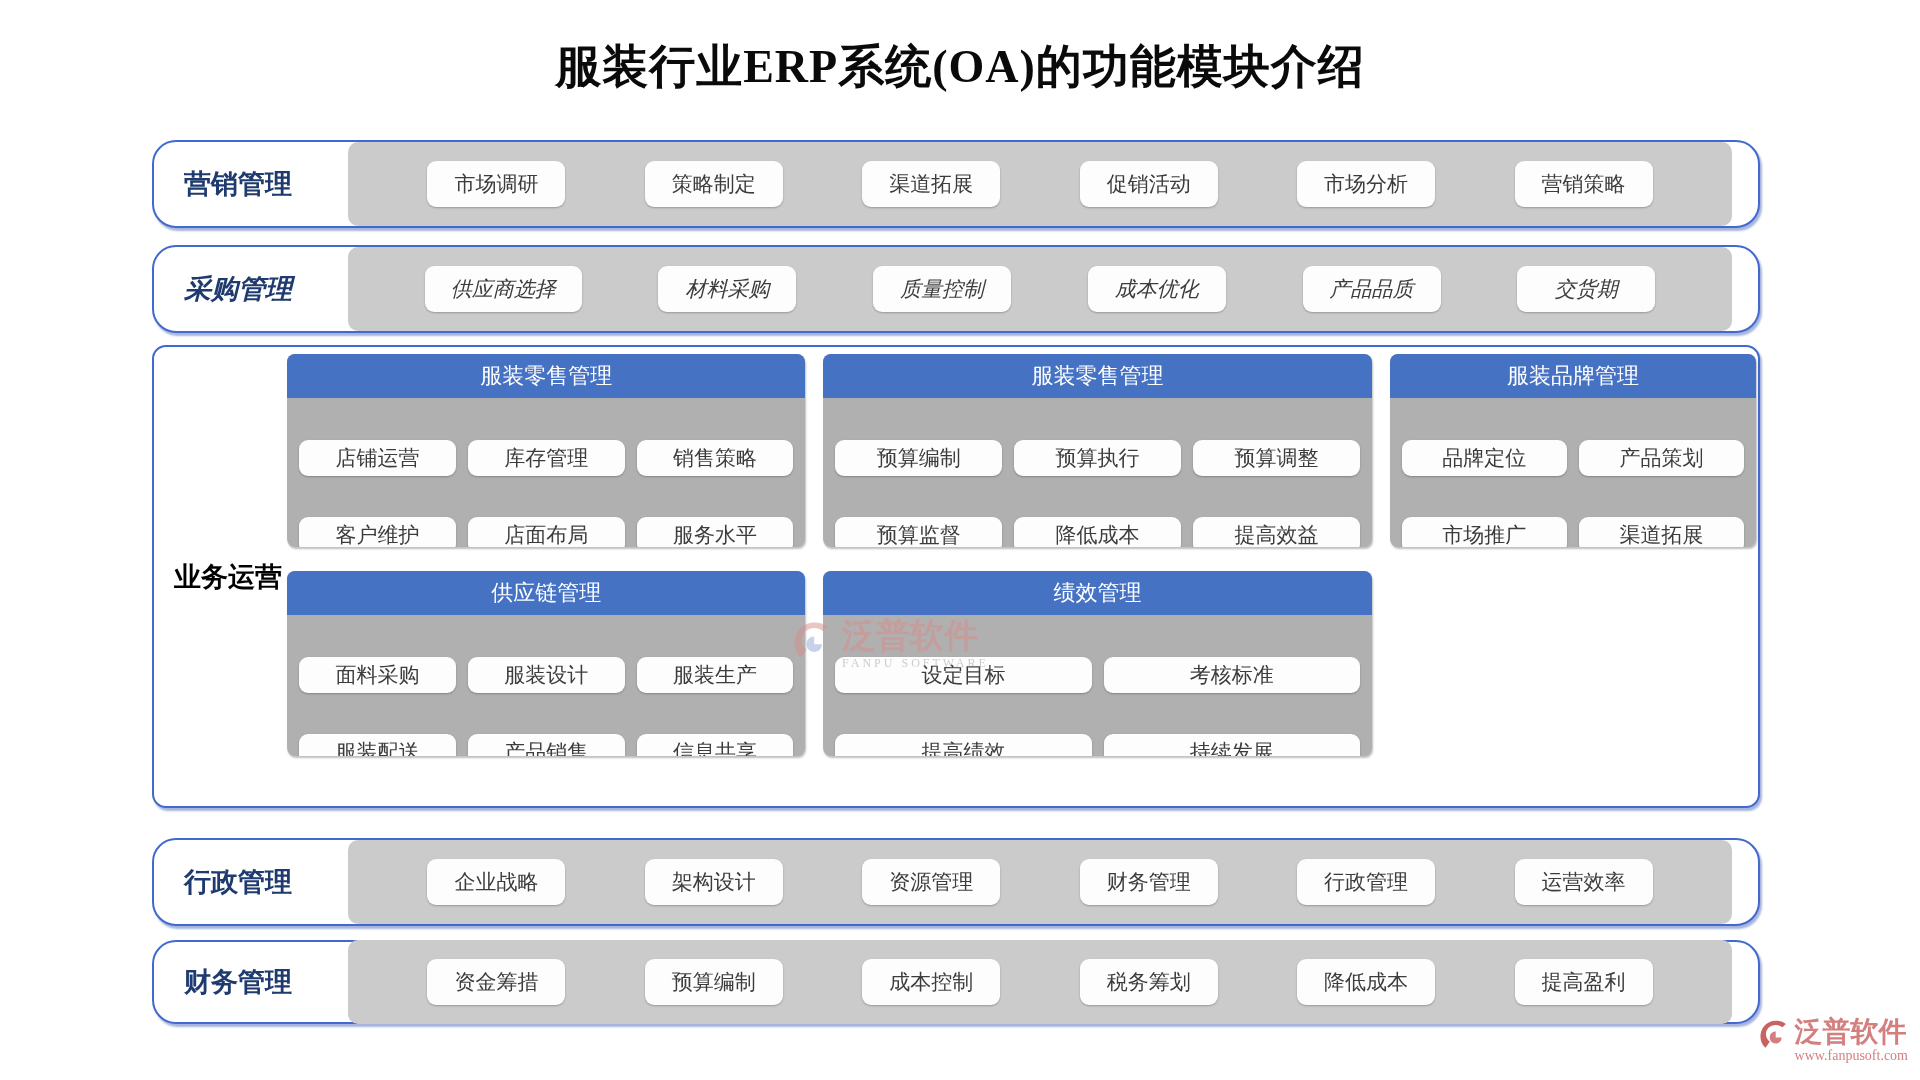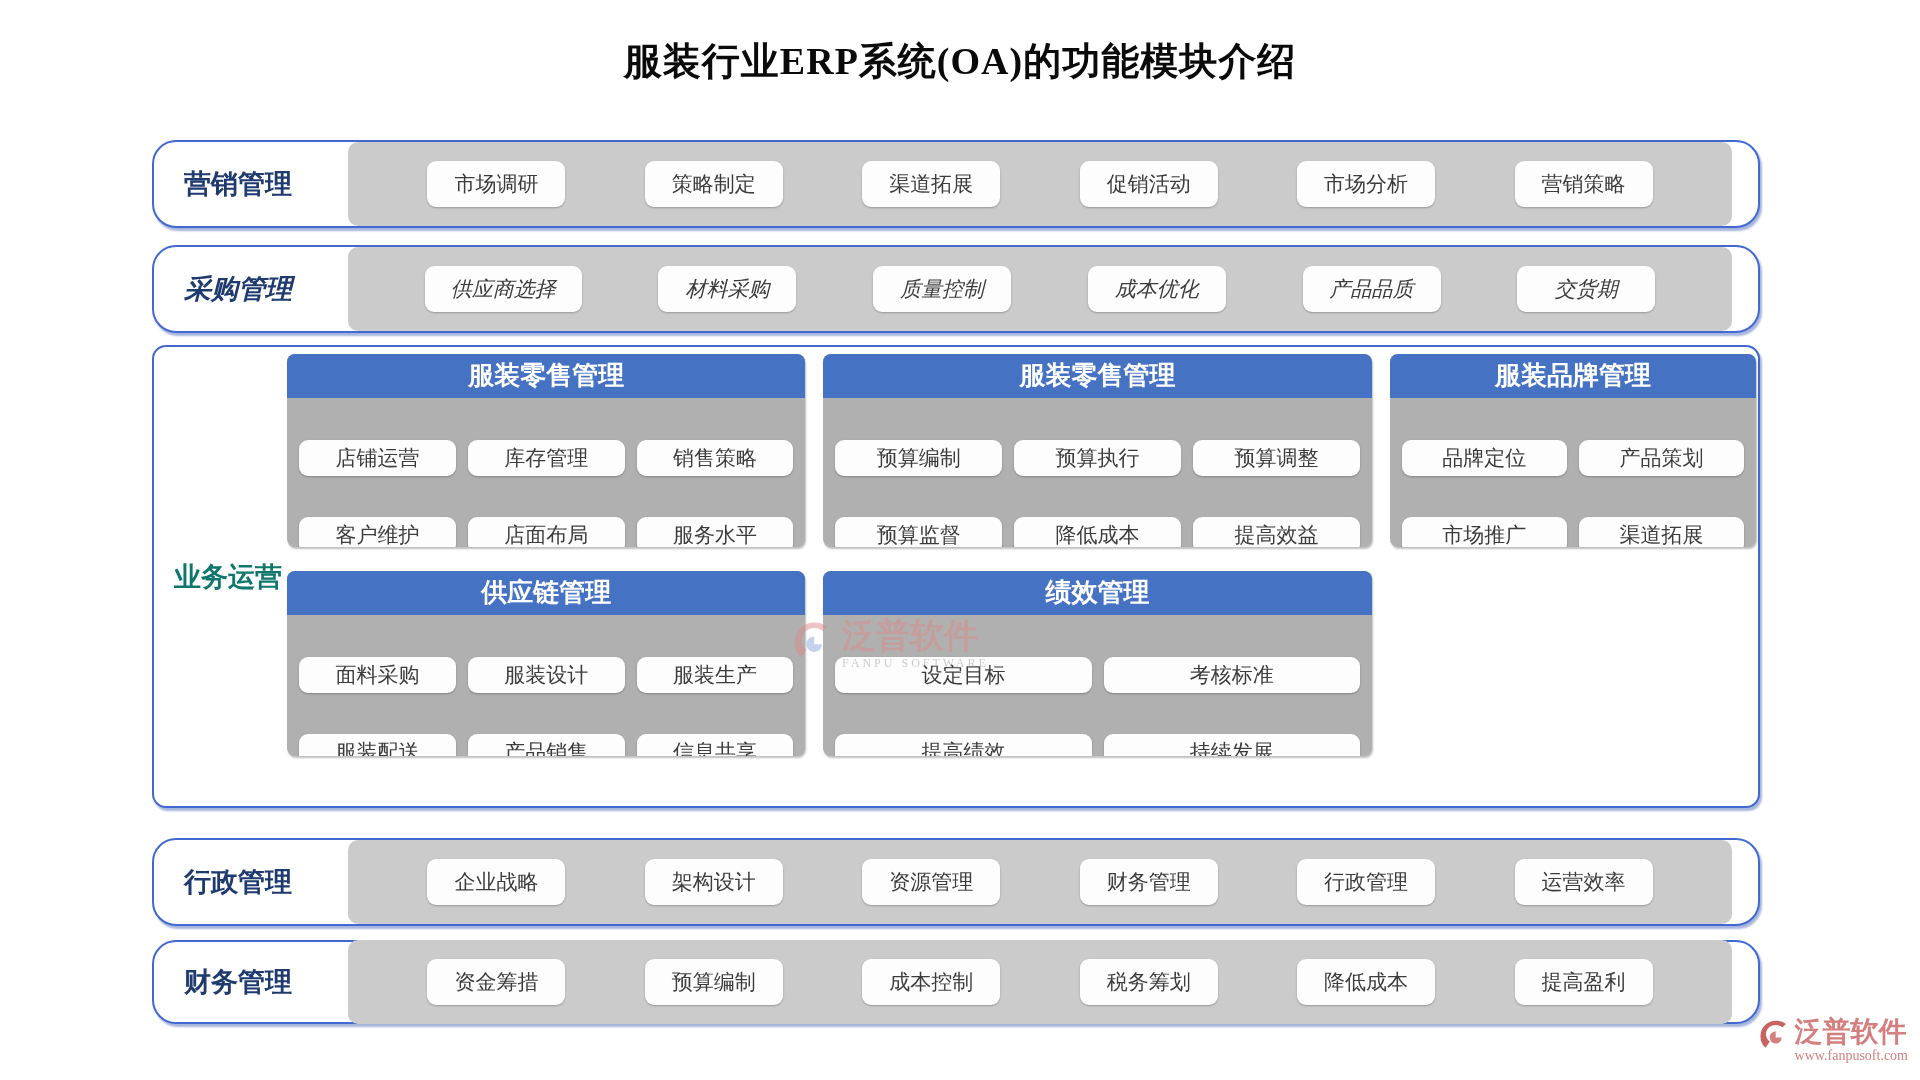--- a/index.html
+++ b/index.html
@@ -2,21 +2,21 @@
 <html><head>
 <meta charset="utf-8">
 <style>
   html,body{margin:0;padding:0;background:#ffffff;}
   .page{
     position:relative;width:1920px;height:1080px;overflow:hidden;background:#ffffff;
     font-family:"Liberation Serif","DejaVu Serif",serif;
   }
   .page-title{
     position:absolute;top:36px;left:0;width:100%;text-align:center;
-    font-size:38px;font-weight:bold;color:#0a0a0a;letter-spacing:1px;margin:0;
+    font-size:46px;font-weight:bold;color:#0a0a0a;letter-spacing:1px;margin:0;
   }
   
   .band{
     position:absolute;left:152px;width:1608px;height:88px;box-sizing:border-box;
     background:#ffffff;border:2px solid #4169cf;border-radius:24px;
     box-shadow:2px 3px 2px rgba(60,90,180,0.45);
     display:flex;align-items:center;padding-left:30px;
   }
   .band-label{
     flex:0 0 150px;font-size:27px;font-weight:bold;color:#1e3a6e;white-space:nowrap;
@@ -30,34 +30,34 @@
     font-size:21px;color:#3c3c3c;box-shadow:0 1px 2px rgba(0,0,0,0.25);white-space:nowrap;cursor:default;
   }
   
   .business{
     position:absolute;left:152px;top:345px;width:1608px;height:463px;box-sizing:border-box;
     background:#ffffff;border:2px solid #4169cf;border-radius:14px;
     box-shadow:2px 3px 2px rgba(60,90,180,0.45);
   }
   .business-label{
     position:absolute;left:20px;top:50%;transform:translateY(-50%);
-    font-size:27px;font-weight:bold;color:#0f766e;white-space:nowrap;
+    font-size:27px;font-weight:bold;color:#000000;white-space:nowrap;
   }
   .panel-grid{
     position:absolute;left:133px;top:7px;right:2px;
     display:grid;grid-template-columns:521fr 551fr 368fr;grid-template-rows:193px 185px;
     column-gap:18px;row-gap:24px;
   }
   .panel{
     background:#b0b0b0;border-radius:8px;overflow:hidden;display:flex;flex-direction:column;
     box-shadow:1px 2px 2px rgba(0,0,0,0.25);
   }
   .panel-header{
     height:44px;line-height:44px;background:#4672c4;color:#ffffff;text-align:center;
-    font-size:26px;font-weight:bold;flex:0 0 auto;
+    font-size:22px;font-weight:normal;flex:0 0 auto;
   }
   .panel-body{
     display:grid;grid-template-columns:repeat(3,1fr);column-gap:12px;row-gap:15px;
     padding:16px 12px 0 12px;align-content:start;
   }
   .panel-body.cols2{grid-template-columns:repeat(2,1fr);}
   .panel-body .pill{padding:4px 4px;min-width:0;margin-top:26px;}
   
   .watermark{
     position:absolute;left:636px;top:272px;display:flex;align-items:flex-start;gap:8px;

